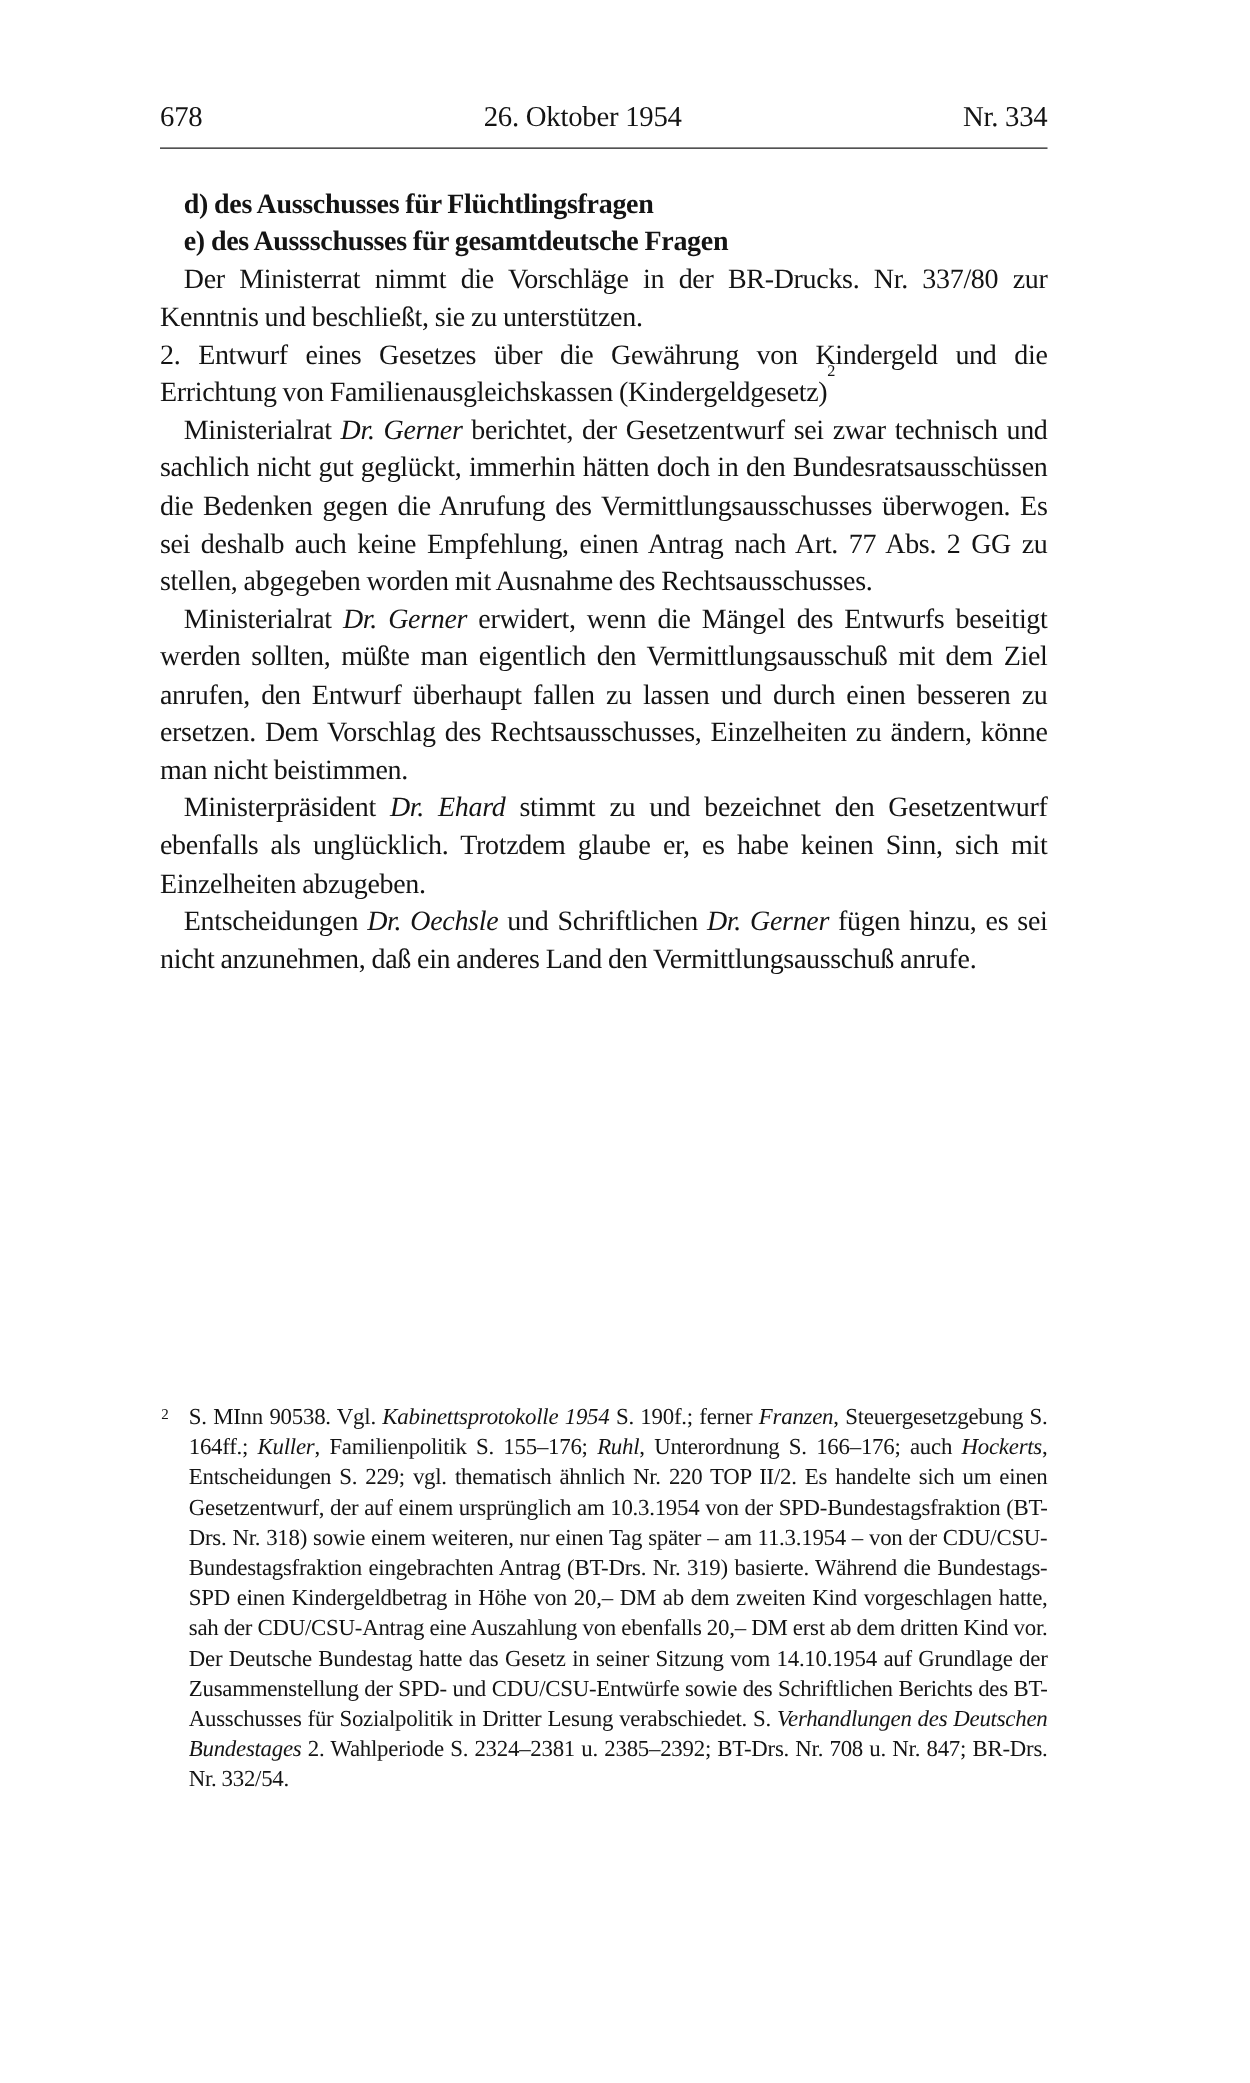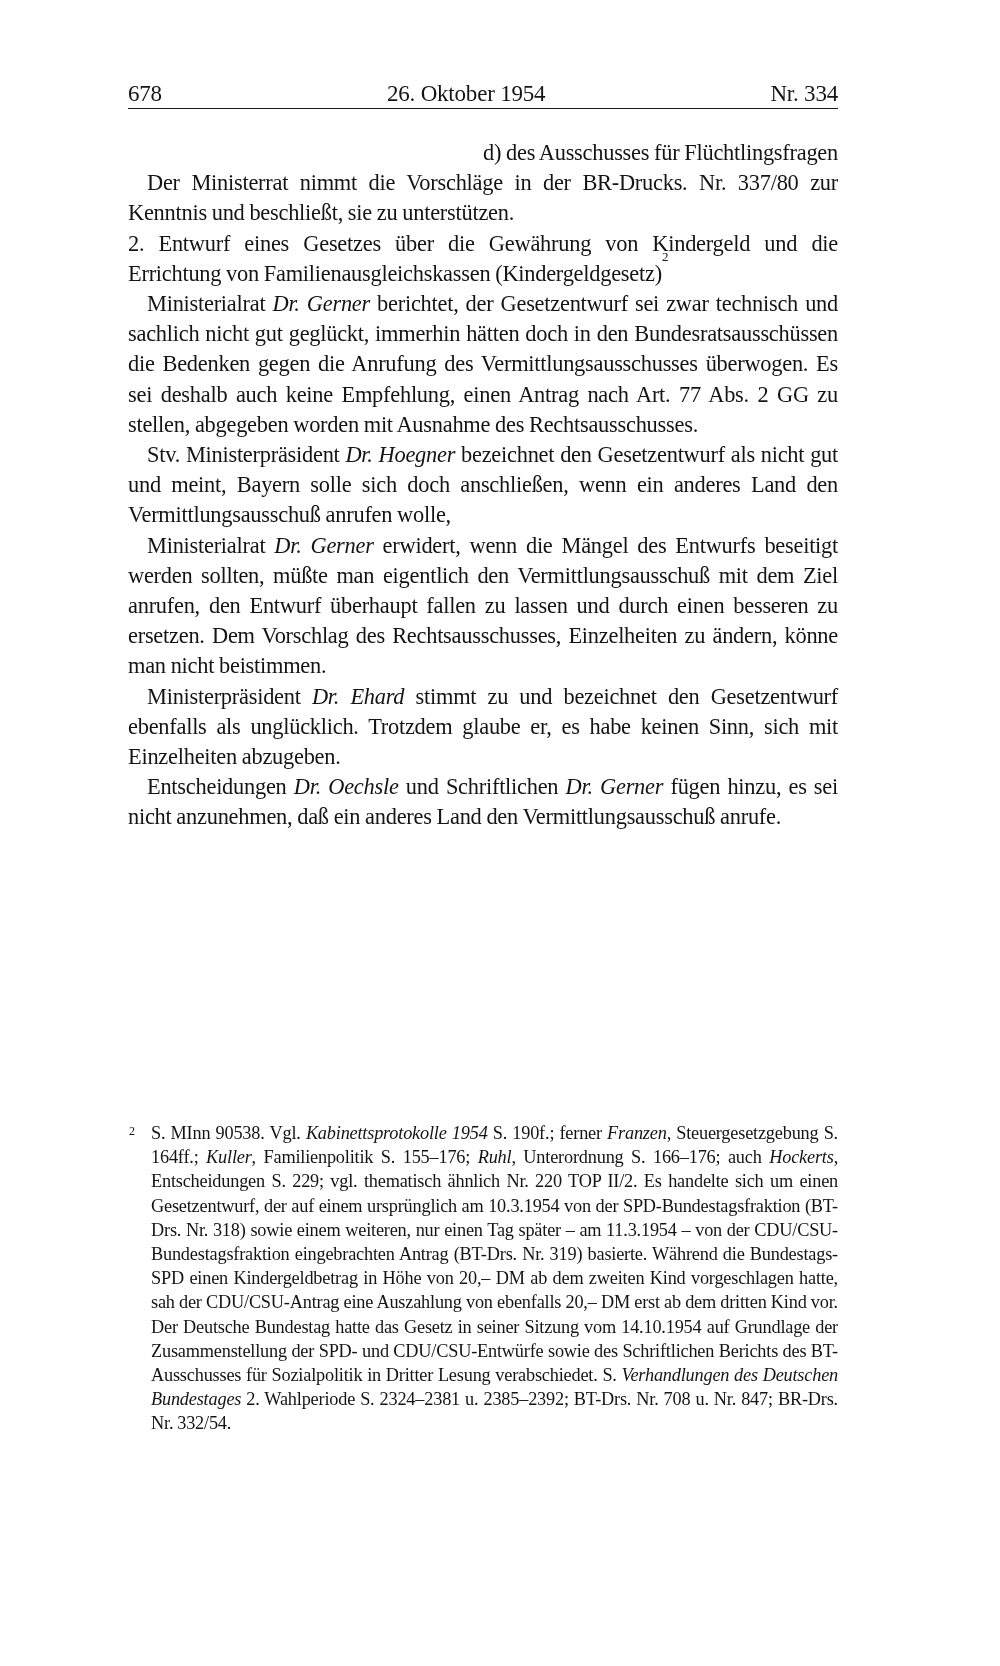--- a/index.html
+++ b/index.html
@@ -20,37 +20,37 @@
       left: 128px;
       top: 80px;
       width: 710px;
     }
     .running-head {
       display: flex;
       justify-content: space-between;
       align-items: baseline;
       font-size: 23px;
       line-height: 28px;
-      padding-bottom: 0;
+      padding-bottom: 10px;
       border-bottom: 1.5px solid #1a1a1a;
     }
     .running-head span { letter-spacing: -0.2px; }
     .body-text {
       margin-top: 29px;
       font-size: 22.4px;
       line-height: 30.2px;
       letter-spacing: -0.25px;
       word-spacing: -0.5px;
     }
     .body-text p {
       margin: 0;
       text-align: justify;
     }
     .body-text p.indent { text-indent: 19px; }
-    .body-text p.list-item { text-indent: 19px; text-align: right; }
+    .body-text p.list-item { text-indent: 19px; text-align: left; font-weight: bold; }
     .body-text p.heading { text-indent: 0; text-align: justify; }
     .body-text p.last-left { text-align-last: left; }
     i { font-style: italic; }
     sup.fnref {
       font-size: 13px;
       vertical-align: top;
       position: relative;
       top: -2px;
       line-height: 0;
     }
@@ -86,28 +86,28 @@
 
 <div class="page">
   <div class="running-head">
     <span>678</span>
     <span>26. Oktober 1954</span>
     <span>Nr. 334</span>
   </div>
 
   <div class="body-text">
     <p class="list-item">d) des Ausschusses für Flüchtlingsfragen</p>
+    <p class="list-item">e) des Aussschusses für gesamtdeutsche Fragen</p>
 
     <p class="indent last-left">Der Ministerrat nimmt die Vorschläge in der BR-Drucks. Nr. 337/80 zur Kenntnis und beschließt, sie zu unterstützen.</p>
 
     <p class="heading last-left"><span>2. Entwurf eines Gesetzes über die Gewährung von Kindergeld und die Errichtung von Familienausgleichskassen (Kindergeldgesetz)</span><sup class="fnref">2</sup></p>
 
     <p class="indent last-left"><span>Ministerialrat </span><i>Dr. Gerner</i><span> berichtet, der Gesetzentwurf sei zwar technisch und sachlich nicht gut geglückt, immerhin hätten doch in den Bundesratsausschüssen die Bedenken gegen die Anrufung des Vermittlungsausschusses überwogen. Es sei deshalb auch keine Empfehlung, einen Antrag nach Art. 77 Abs. 2 GG zu stellen, abgegeben worden mit Ausnahme des Rechtsausschusses.</span></p>
 
-    <p class="indent last-left"><span>Stv. Ministerpräsident </span><i>Dr. Hoegner</i><span> bezeichnet den Gesetzentwurf als nicht gut und meint, Bayern solle sich doch anschließen, wenn ein anderes Land den Vermittlungsausschuß anrufen wolle,</span></p>
 
     <p class="indent last-left"><span>Ministerialrat </span><i>Dr. Gerner</i><span> erwidert, wenn die Mängel des Entwurfs beseitigt werden sollten, müßte man eigentlich den Vermittlungsausschuß mit dem Ziel anrufen, den Entwurf überhaupt fallen zu lassen und durch einen besseren zu ersetzen. Dem Vorschlag des Rechtsausschusses, Einzelheiten zu ändern, könne man nicht beistimmen.</span></p>
 
 
     <p class="indent last-left"><span>Ministerpräsident </span><i>Dr. Ehard</i><span> stimmt zu und bezeichnet den Gesetzentwurf ebenfalls als unglücklich. Trotzdem glaube er, es habe keinen Sinn, sich mit Einzelheiten abzugeben.</span></p>
 
     <p class="indent last-left"><span>Entscheidungen </span><i>Dr. Oechsle</i><span> und Schriftlichen </span><i>Dr. Gerner</i><span> fügen hinzu, es sei nicht anzunehmen, daß ein anderes Land den Vermittlungsausschuß anrufe.</span></p>
   </div>
 </div>
 

